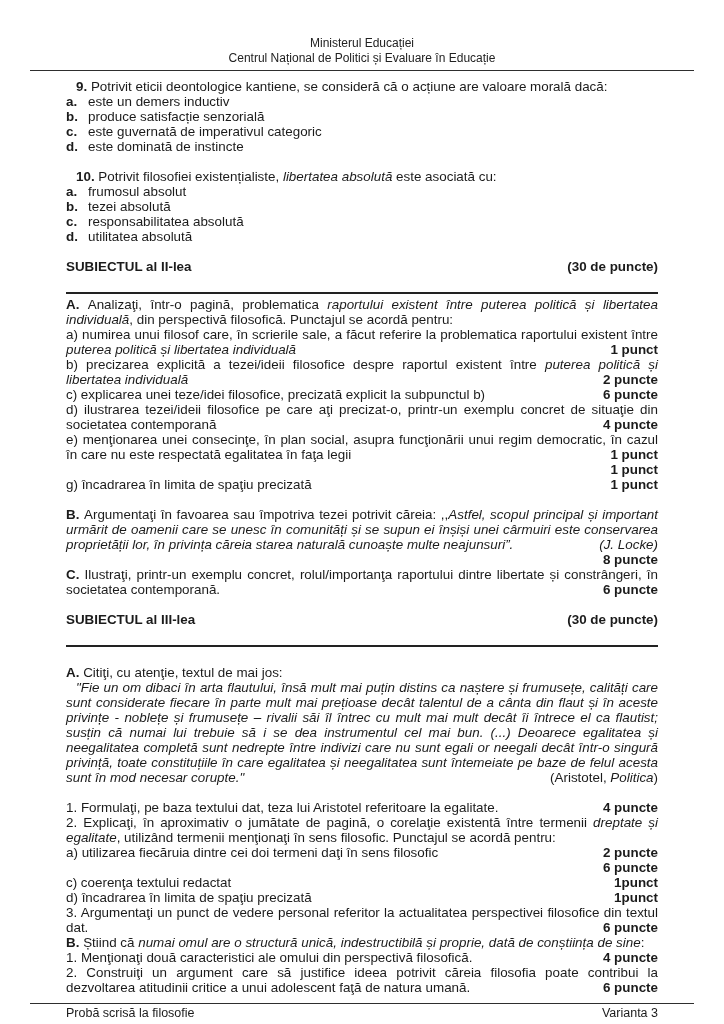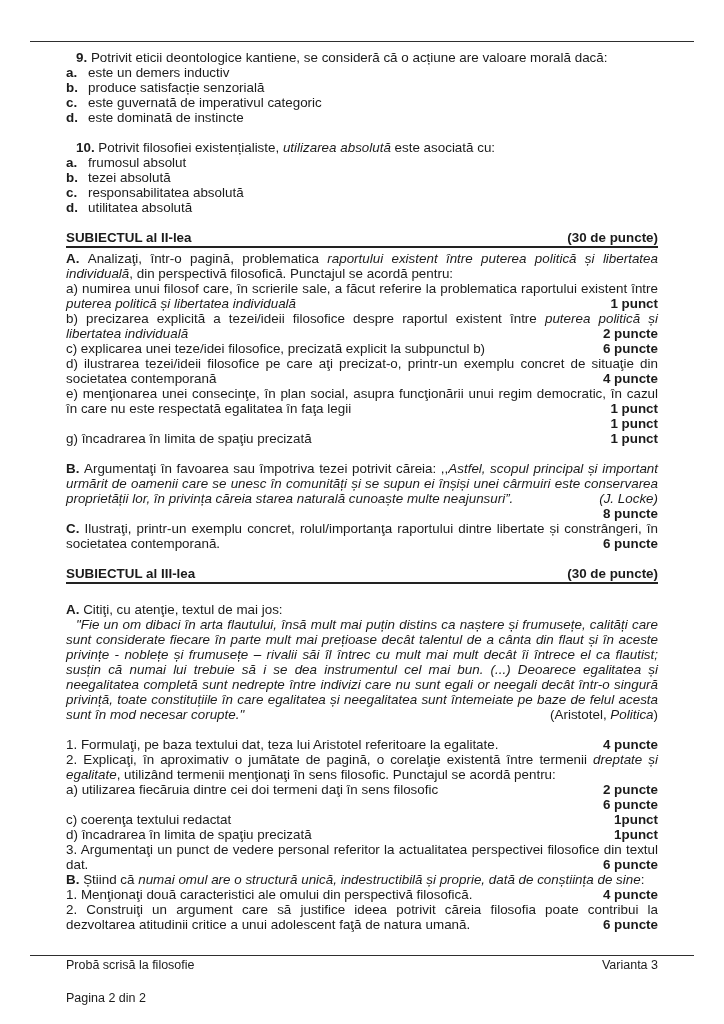--- a/index.html
+++ b/index.html
@@ -26,32 +26,36 @@
   .indent{text-indent:10px;}
   .b{font-weight:700;}
   .i{font-style:italic;}
   .pts{float:right;font-weight:700;margin-left:16px;}
   .attrib{float:right;margin-left:8px;}
   .rl{text-align:right !important;}
   .opt{display:flex;}
   .opt-letter{flex:none;width:22px;font-weight:700;}
   .opt-text{flex:1;}
   .sect{display:flex;justify-content:space-between;font-weight:700;
-        border-bottom:2px solid #222;padding-bottom:1px;margin-bottom:3px;}
+        border-bottom:2px solid #222;padding-bottom:18px;margin-bottom:3px;}
   .spacer{height:15px;}
   
   .ftr{margin-top:auto;padding-bottom:18px;font-size:12.5px;line-height:15px;}
   .ftr-rule{border:none;border-top:1.5px solid #2e2e2e;margin:8px -36px 2px -36px;}
   .ftr-row{display:flex;justify-content:space-between;}
   .ftr-center{margin-top:18px;}
 </style>
 </head>
 <body>
 
 <div class="page">
+  <div class="hdr">
+    <div>Ministerul Educației</div>
+    <div>Centrul Național de Politici și Evaluare în Educație</div>
+  </div>
   <hr class="hdr-rule">
 
   <div class="doc">
       <p class="stem indent"><span class="b">9. </span><span>Potrivit eticii deontologice kantiene, se consideră că o acțiune are valoare morală dacă:</span></p>
       <div class="opt">
         <span class="opt-letter">a.</span>
         <span class="opt-text">este un demers inductiv</span>
       </div>
       <div class="opt">
         <span class="opt-letter">b.</span>
@@ -59,21 +63,21 @@
       </div>
       <div class="opt">
         <span class="opt-letter">c.</span>
         <span class="opt-text">este guvernată de imperativul categoric</span>
       </div>
       <div class="opt">
         <span class="opt-letter">d.</span>
         <span class="opt-text">este dominată de instincte</span>
       </div>
       <div class="spacer"></div>
-      <p class="stem indent"><span class="b">10. </span><span>Potrivit filosofiei existențialiste, </span><span class="i">utilizarea absolută</span><span> este asociată cu:</span></p>
+      <p class="stem indent"><span class="b">10. </span><span>Potrivit filosofiei existențialiste, </span><span class="i">libertatea absolută</span><span> este asociată cu:</span></p>
       <div class="opt">
         <span class="opt-letter">a.</span>
         <span class="opt-text">frumosul absolut</span>
       </div>
       <div class="opt">
         <span class="opt-letter">b.</span>
         <span class="opt-text">tezei absolută</span>
       </div>
       <div class="opt">
         <span class="opt-letter">c.</span>

